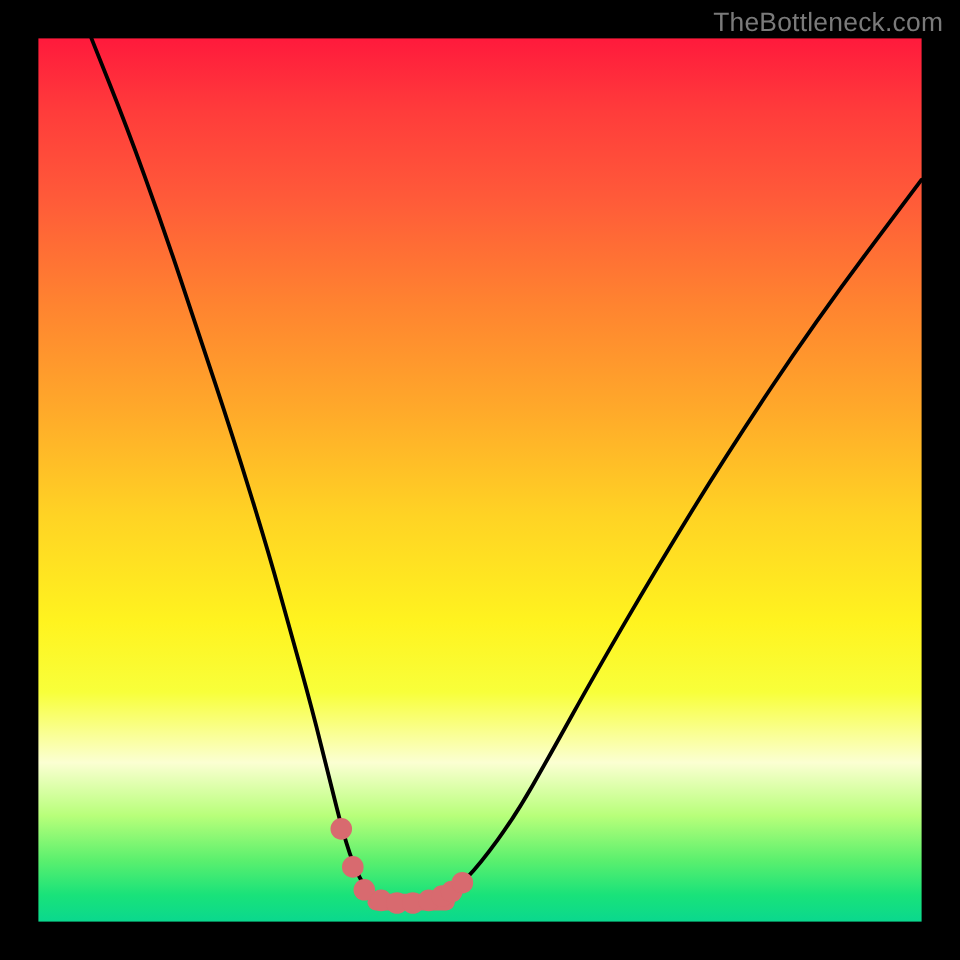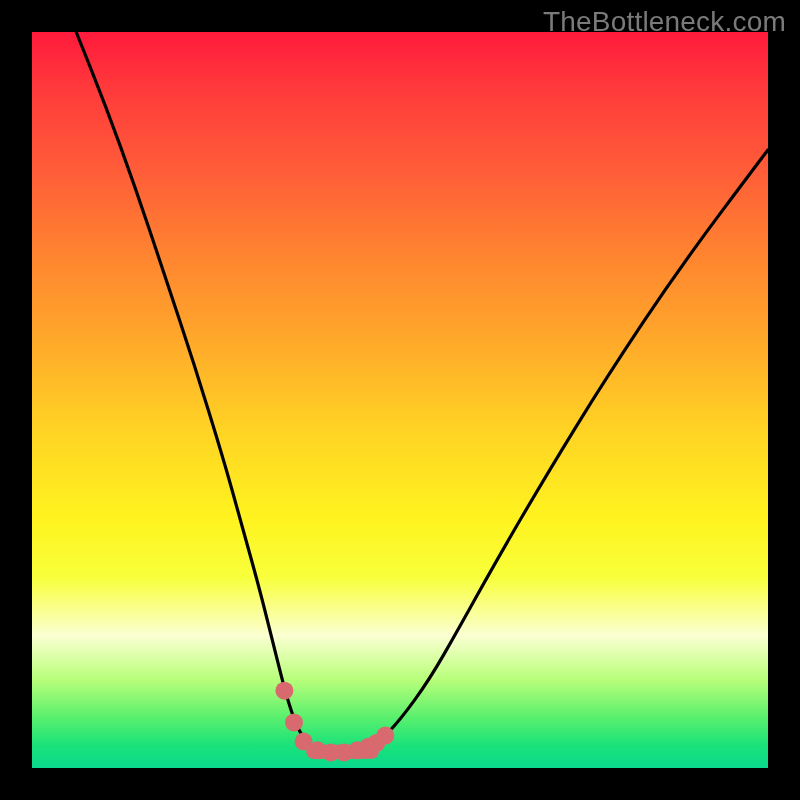--- a/index.html
+++ b/index.html
@@ -39,21 +39,21 @@
       #5cf06e 93%,
       #19e27a 97%,
       #0ad88e 100%
     );
   }
   .watermark {
     position: absolute;
     top: 6px;
     right: 14px;
     color: #7a7a7a;
-    font-size: 28px;
+    font-size: 22px;
     font-weight: 500;
     letter-spacing: 0.2px;
     user-select: none;
   }
   svg.curve {
     position: absolute;
     left: 0;
     top: 0;
     width: 736px;
     height: 736px;

